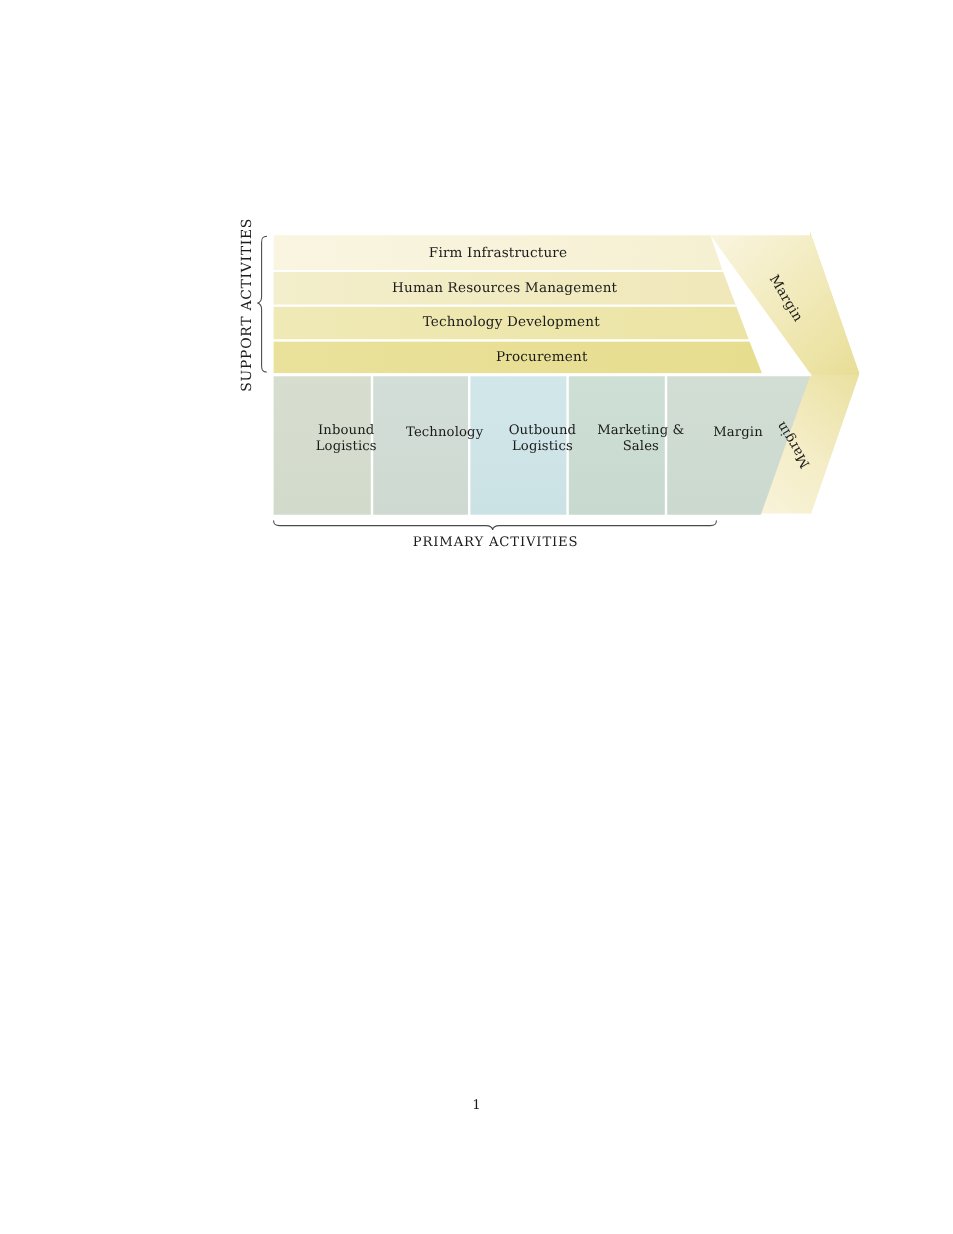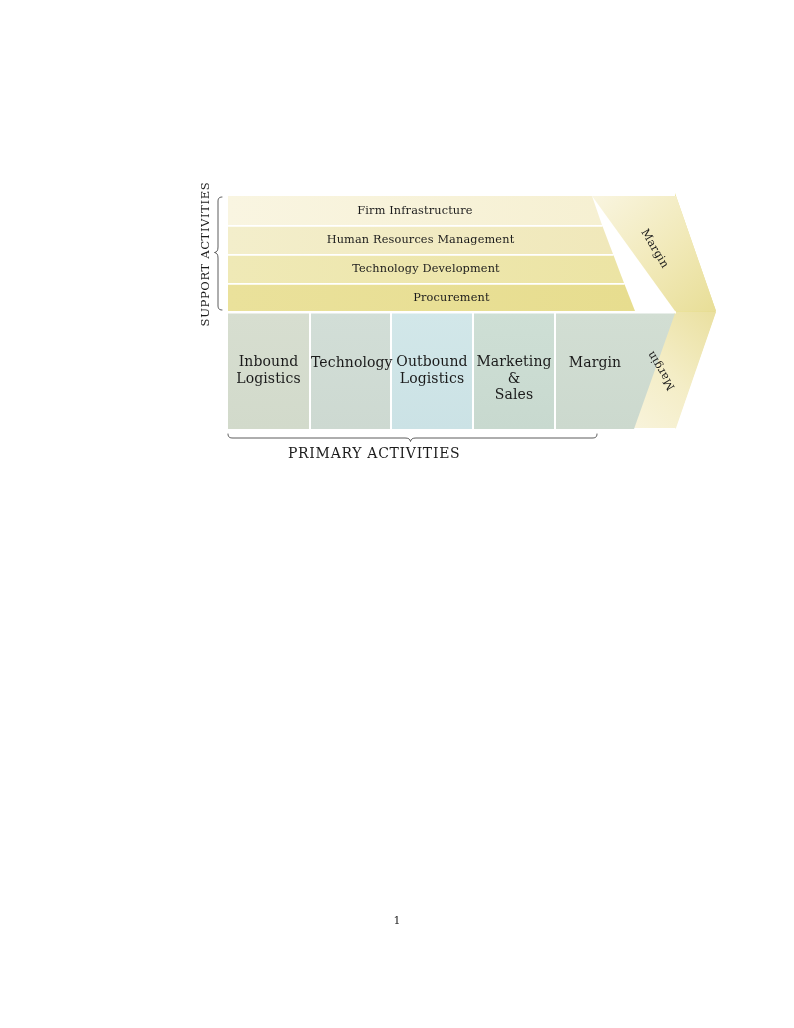--- a/index.html
+++ b/index.html
@@ -50,22 +50,23 @@
     white-space: pre-line;
     pointer-events: none;
   }
 
   .support-row-label {
     font-size: 11.3px;
     letter-spacing: 0.15px;
   }
 
   .primary-col-label {
-    font-size: 14px;
+    font-size: 11px;
     letter-spacing: 0.1px;
+    margin-left: 20px;
   }
 
   .margin-label {
     font-size: 11.2px;
     letter-spacing: 0.3px;
     transform-origin: 50% 50%;
   }
 
   #margin-top-label {
     transform: rotate(59deg);
@@ -80,24 +81,24 @@
     font-size: 11.6px;
     letter-spacing: 0.6px;
     transform-origin: 50% 50%;
     transform: rotate(-90deg);
     white-space: nowrap;
     color: #1b1b1b;
   }
 
   #primary-activities-label {
     position: absolute;
-    font-size: 14px;
+    font-size: 11px;
     letter-spacing: 0.7px;
     white-space: nowrap;
-    text-align: left;
+    text-align: center;
     color: #1b1b1b;
   }
 
   #page-number {
     position: absolute;
     left: 0;
     top: 898px;
     width: 794px;
     text-align: center;
     font-size: 11px;

